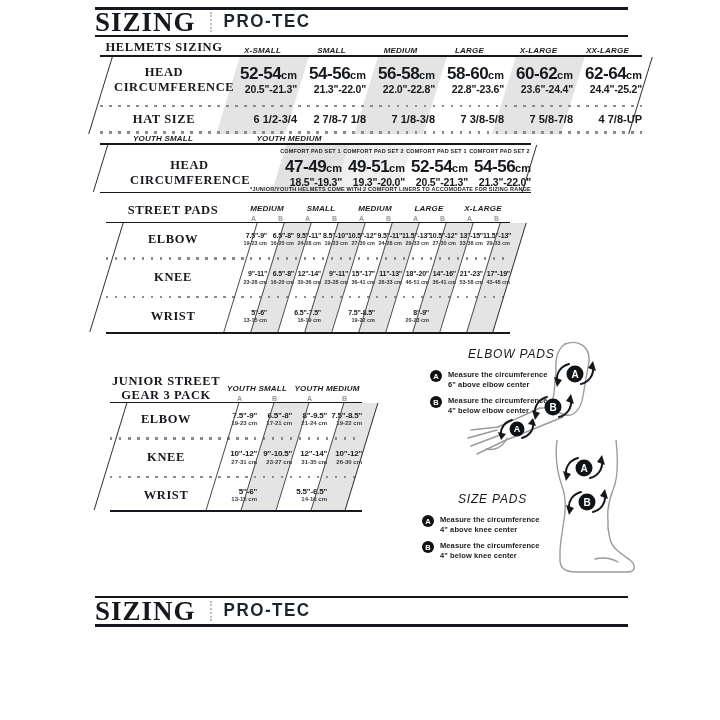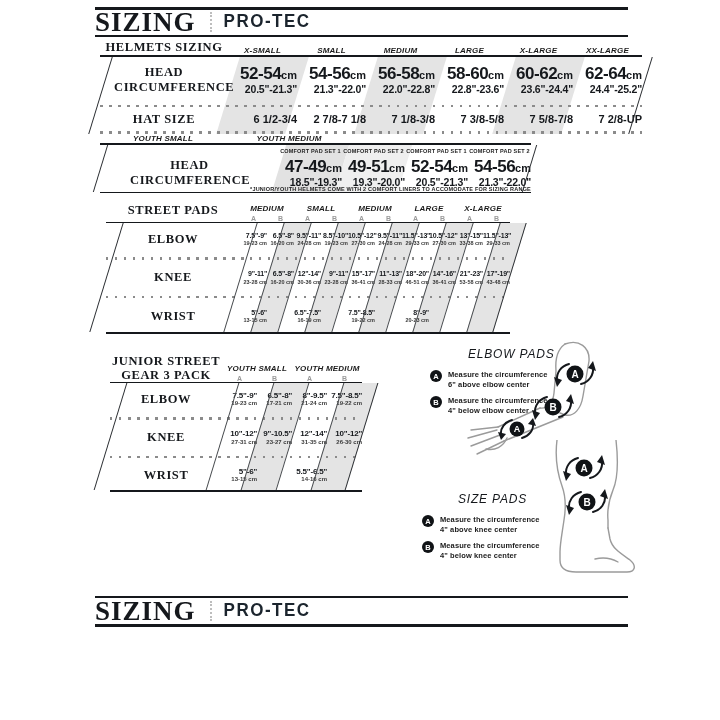--- a/index.html
+++ b/index.html
@@ -110,21 +110,21 @@
         </div>
       </div>
       <div class="dots"></div>
       <div class="trow" style="height:20px;">
         <div class="serifhead" style="width:128px;font-size:12.5px;">HAT SIZE</div>
         <div class="cell hat-val" style="flex:1;">6 1/2-3/4</div>
         <div class="cell hat-val" style="flex:1;">2 7/8-7 1/8</div>
         <div class="cell hat-val" style="flex:1;">7 1/8-3/8</div>
         <div class="cell hat-val" style="flex:1;">7 3/8-5/8</div>
         <div class="cell hat-val" style="flex:1;">7 5/8-7/8</div>
-        <div class="cell hat-val" style="flex:1;">7 2/8-UP</div>
+        <div class="cell hat-val" style="flex:1;">4 7/8-UP</div>
       </div>
       <div class="dots"></div>
     </div>
   </div>
 
   <div class="tbl" style="left:100px;top:130px;width:431px;">
     <div class="thead" style="height:13px;">
       <div class="colhead" style="width:126px;">YOUTH SMALL</div>
       <div class="colhead" style="width:126px;">YOUTH MEDIUM</div>
     </div>
@@ -320,21 +320,21 @@
             <div class="s-cm">20-23 cm</div>
           </div>
         <div class="cell" style="width:27px;"></div>
         <div class="cell" style="width:27px;"></div>
         <div class="cell" style="width:27px;"></div>
       </div>
     </div>
     <div class="hline" style="height:1.4px;"></div>
   </div>
 
-  <div class="tbl" style="left:110px;top:354px;width:252px;">
+  <div class="tbl" style="left:110px;top:374px;width:252px;">
     <div class="thead" style="height:28px;">
       <div class="serifhead" style="width:112px;font-size:12.5px;line-height:1.15;align-self:center;">
         <div>JUNIOR STREET</div>
         <div>GEAR 3 PACK</div>
       </div>
       <div style="width:140px;align-self:flex-end;">
         <div style="display:flex;">
           <div class="colhead" style="width:70px;">YOUTH SMALL</div>
           <div class="colhead" style="width:70px;">YOUTH MEDIUM</div>
         </div>

